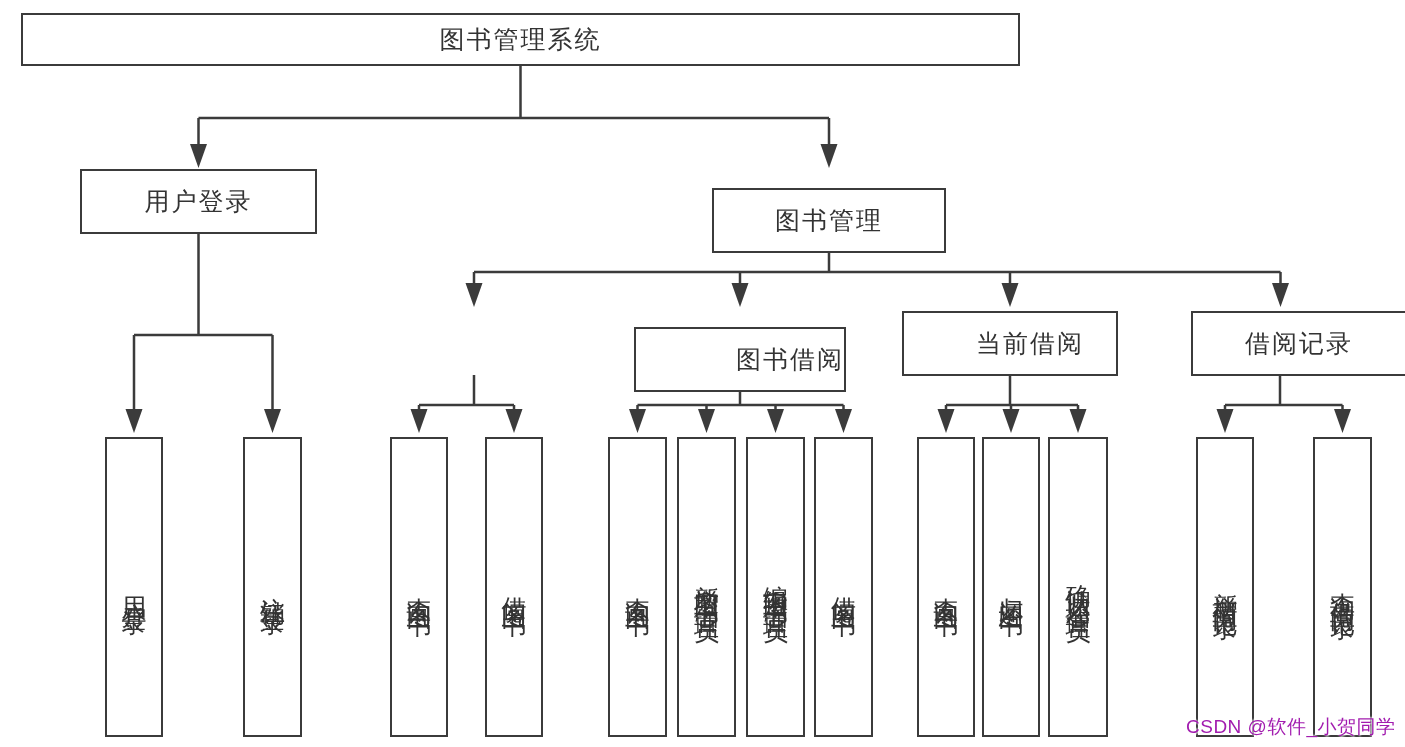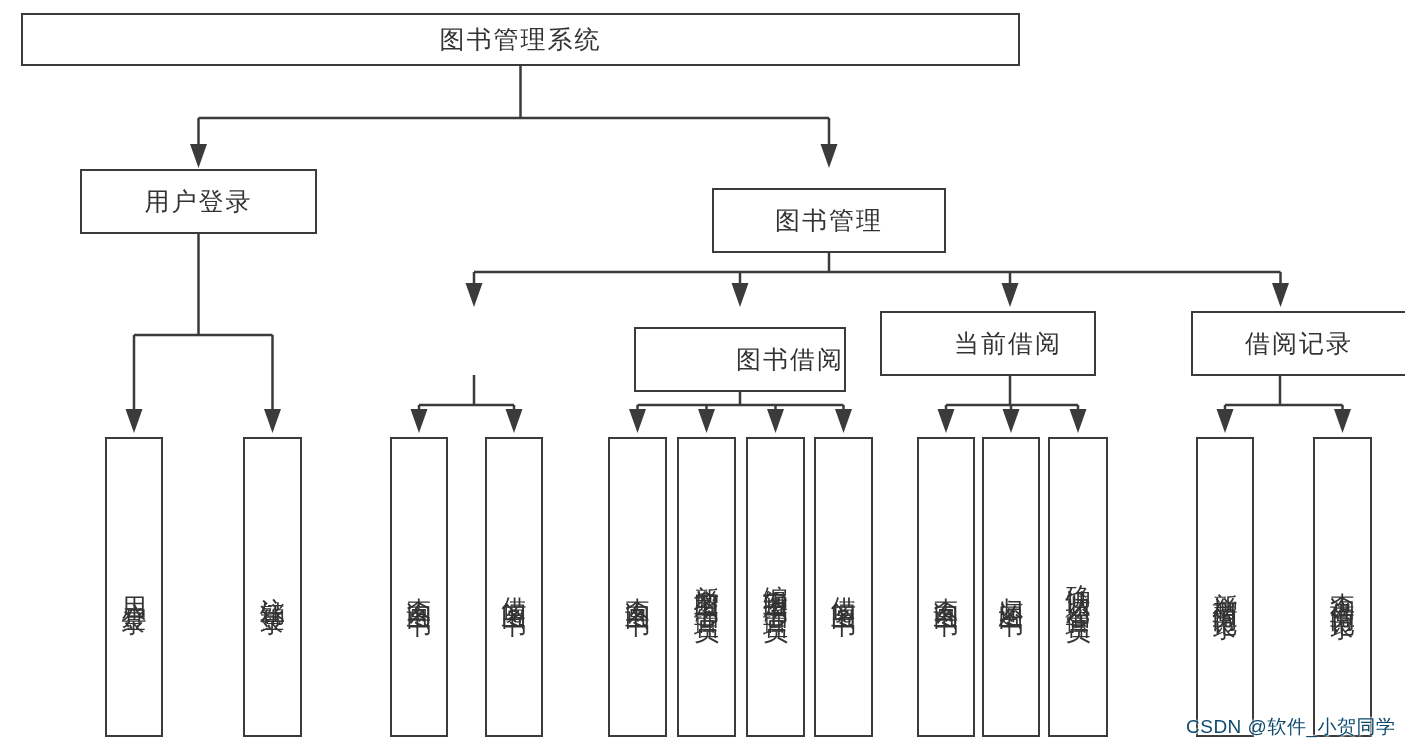--- a/index.html
+++ b/index.html
@@ -66,21 +66,21 @@
     line-height: 1;
     color: #333333;
     white-space: nowrap;
   }
   .watermark {
     position: absolute;
     left: 1186px;
     top: 714px;
     font-size: 19px;
     letter-spacing: 0.5px;
-    color: #0c4a6e;
+    color: #a21caf;
     white-space: nowrap;
     z-index: 3;
     text-shadow: 1px 1px 2px #ffffff, -1px -1px 2px #ffffff;
   }
 </style>
 </head>
 <body>
 
 <div id="stage">
 
@@ -134,21 +134,21 @@
   <div class="hbox" style="left:80px; top:169px; width:237px; height:65px;">
     <span class="lbl">用户登录</span>
   </div>
   <div class="hbox" style="left:712px; top:169px; width:234px; height:65px;margin-top:19px;">
     <span class="lbl">图书管理</span>
   </div>
 
   <div class="hbox" style="left:634px; top:327px; width:212px; height:65px;justify-content:flex-end;">
     <span class="lbl">图书借阅</span>
   </div>
-  <div class="hbox" style="left:880px; top:311px; width:216px; height:65px;padding-left:40px;">
+  <div class="hbox" style="left:902px; top:311px; width:216px; height:65px;padding-left:40px;">
     <span class="lbl">当前借阅</span>
   </div>
   <div class="hbox" style="left:1191px; top:311px; width:216px; height:65px;">
     <span class="lbl">借阅记录</span>
   </div>
 
   <div class="vbox" style="left:105px; width:58px;">
     <span class="vtext">用户登录</span>
   </div>
   <div class="vbox" style="left:243px; width:59px;">

